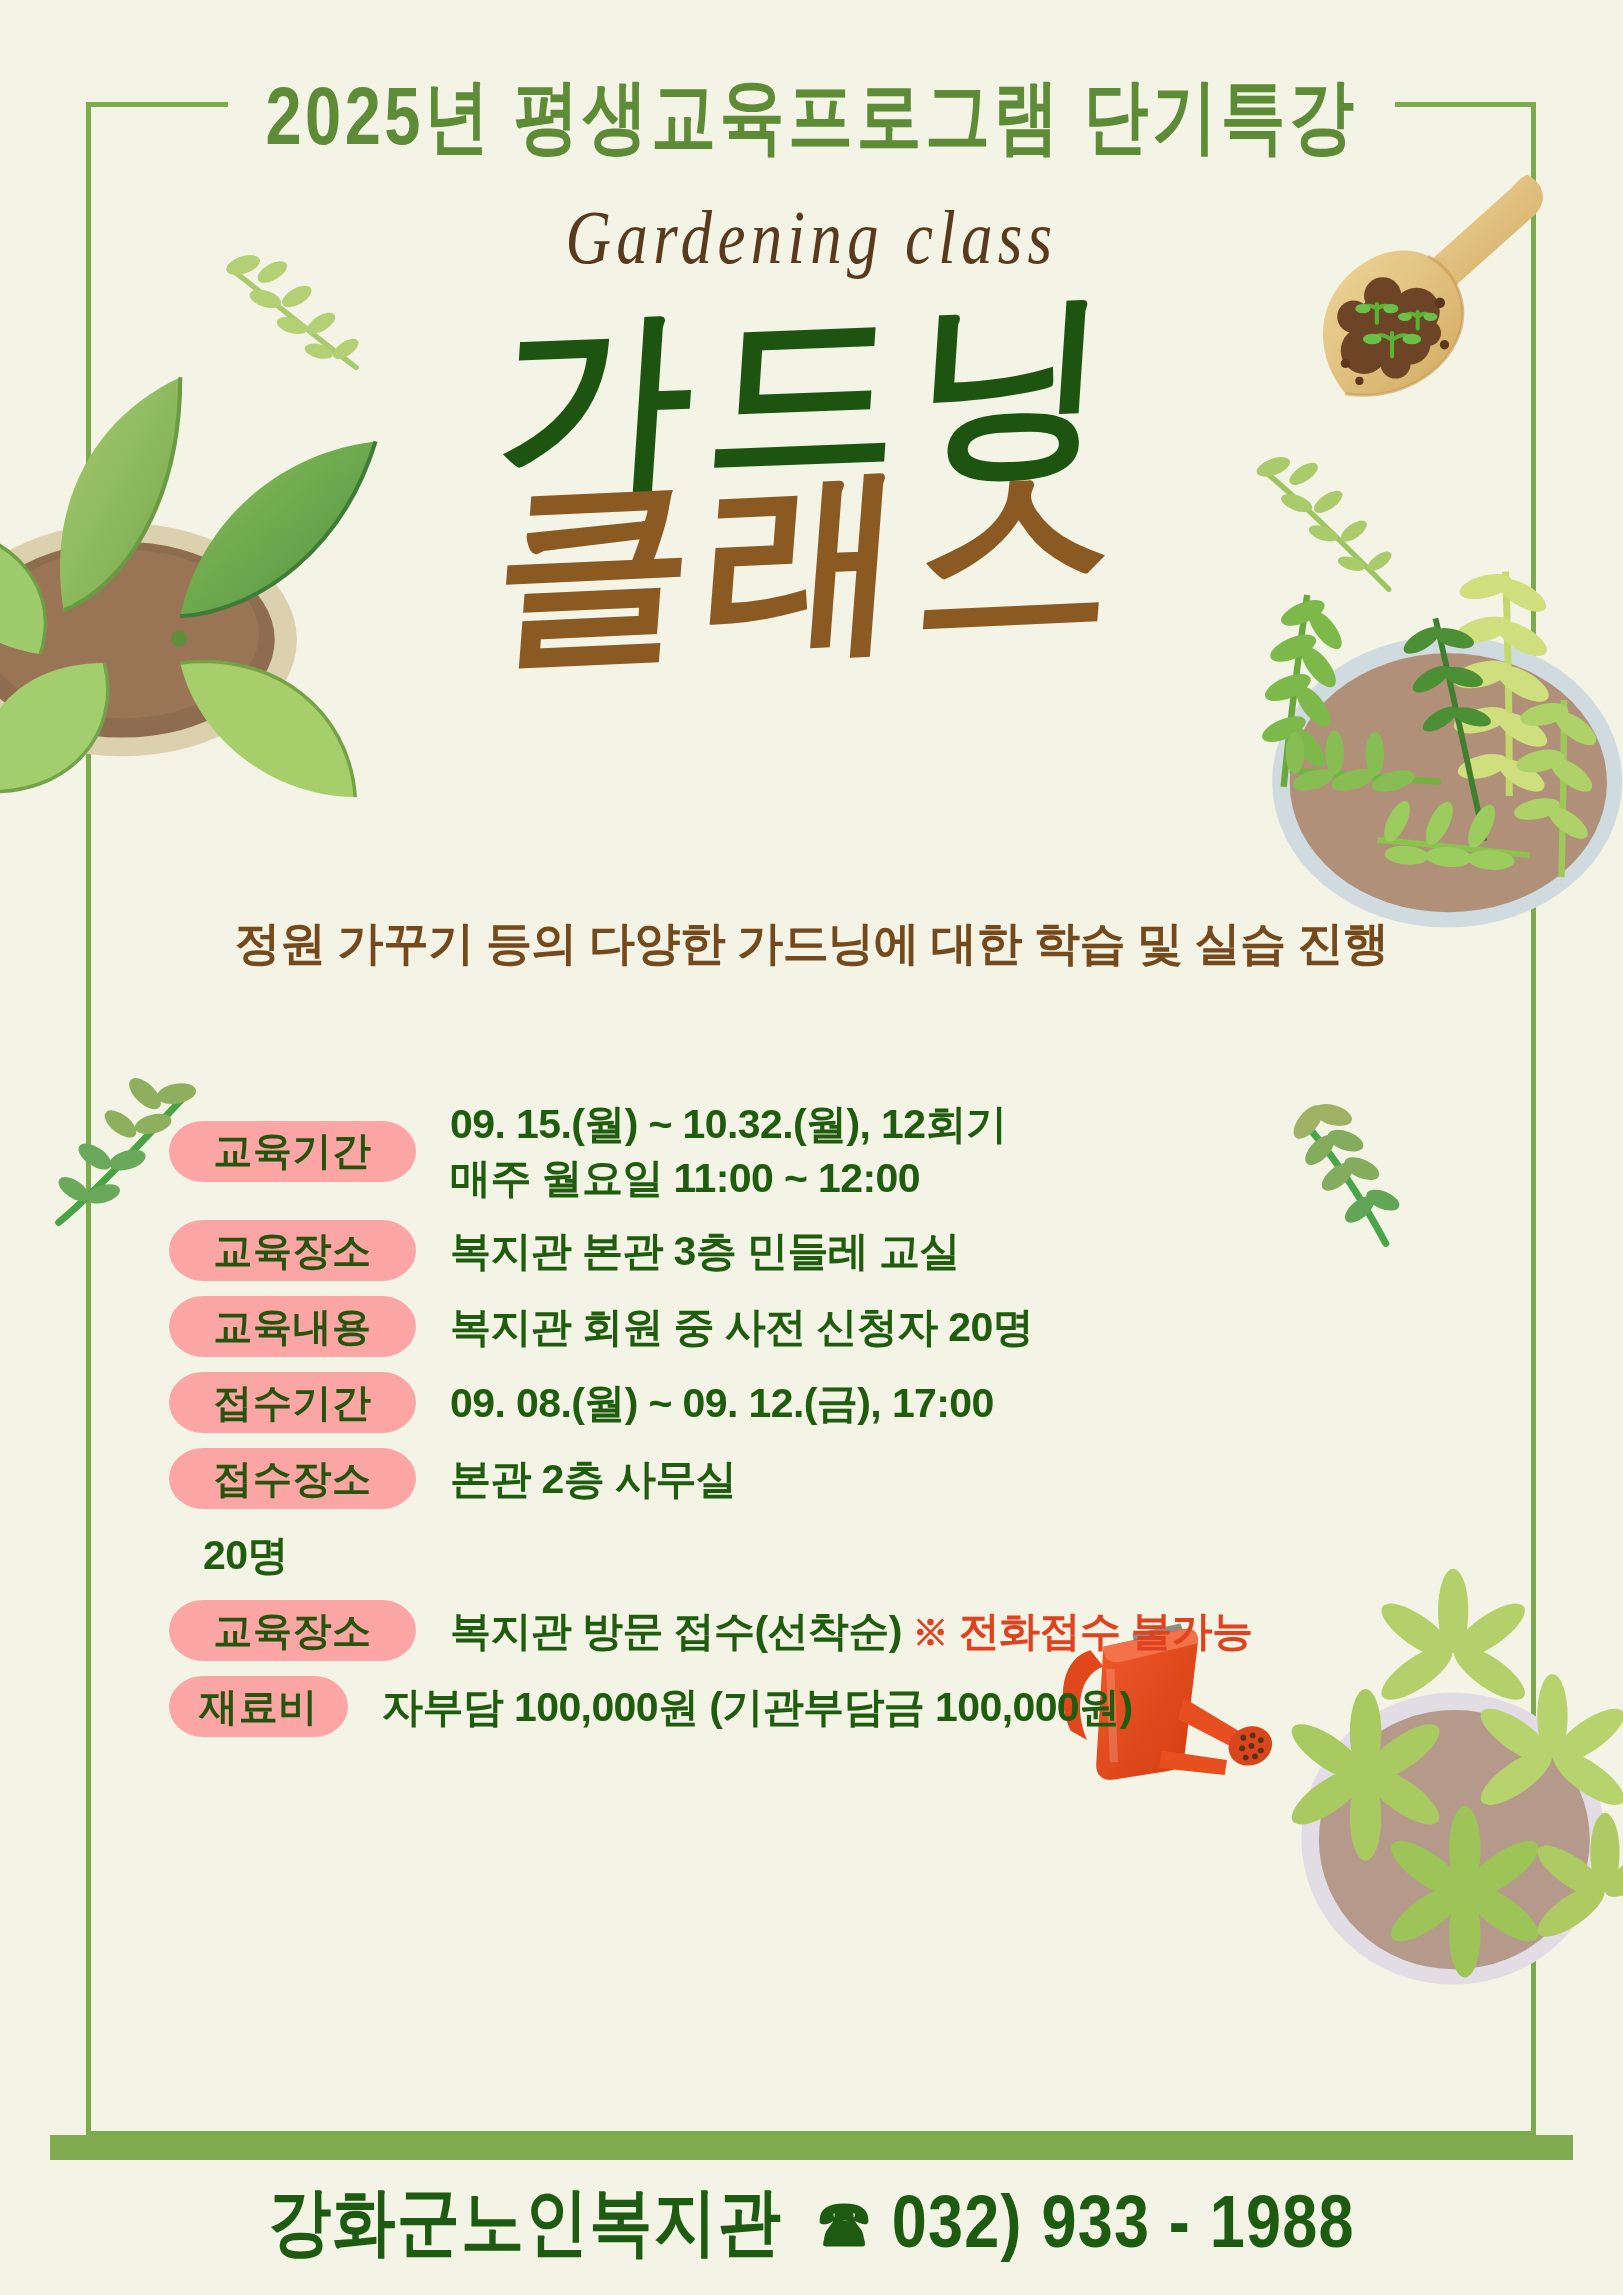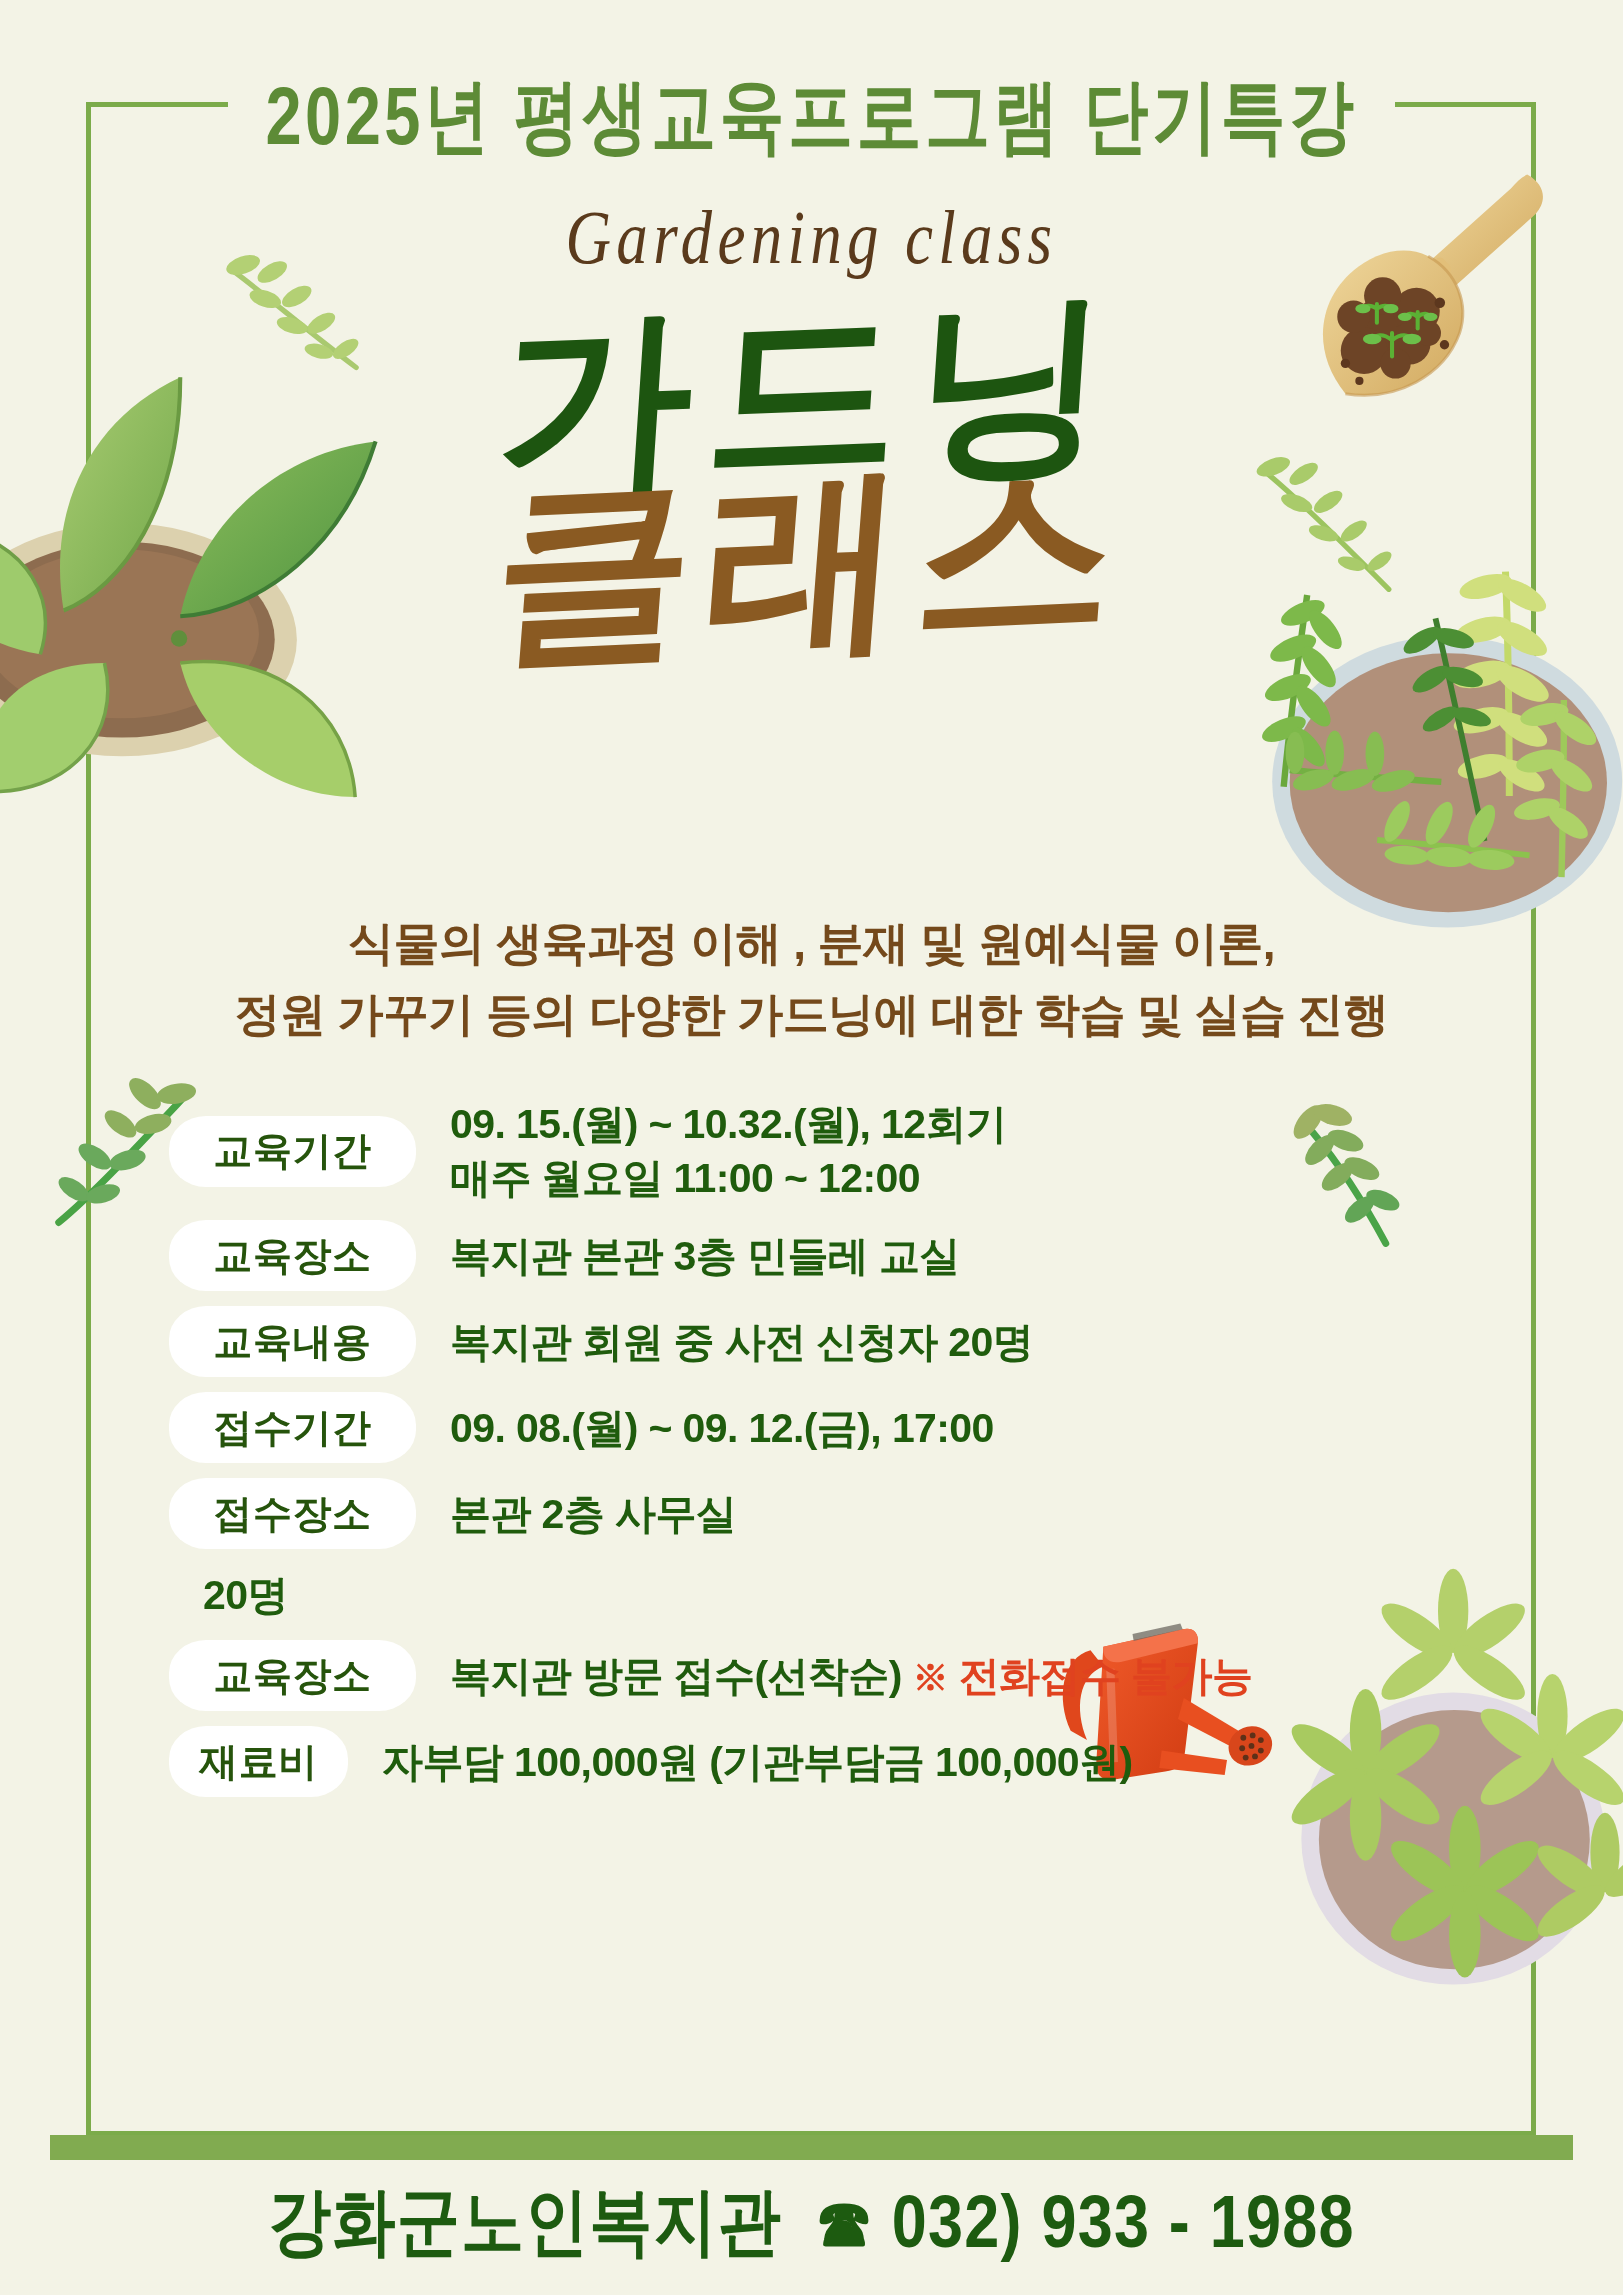--- a/index.html
+++ b/index.html
@@ -111,22 +111,22 @@
   .info-row {
     display:flex;
     align-items:center;
     margin-bottom:15px;
     min-height:61px;
   }
   .info-row.tall { min-height:92px; }
   .pill {
     flex:0 0 auto;
     width:247px;
-    height:71px;
-    background:#ffffff;
+    height:61px;
+    background:#fca5a5;
     border-radius:37px/33px;
     display:flex;
     align-items:center;
     justify-content:center;
     color:#26540c;
     font-size:39px;
     font-weight:bold;
     letter-spacing:0.6px;
   }
   .pill.narrow { width:179px; }
@@ -494,21 +494,20 @@
 
 <div class="header-title">2025년 평생교육프로그램 단기특강</div>
 <div class="subtitle-en">Gardening class</div>
 
 <div class="bigtitle">
   <span class="line1">가드닝</span>
   <span class="line2">클래스</span>
 </div>
 
 <div class="desc">
-  <span>식물의 생육과정 이해 , 분재 및 원예식물 이론,</span>
   <span>정원 가꾸기 등의 다양한 가드닝에 대한 학습 및 실습 진행</span>
 </div>
 
 <div class="info-list">
 
   <div class="info-row tall">
     <div class="pill">교육기간</div>
     <div class="info-val">
       <span class="l">09. 15.(월) ~ 10.32.(월), 12회기</span>
       <span class="l">매주 월요일 11:00 ~ 12:00</span>

